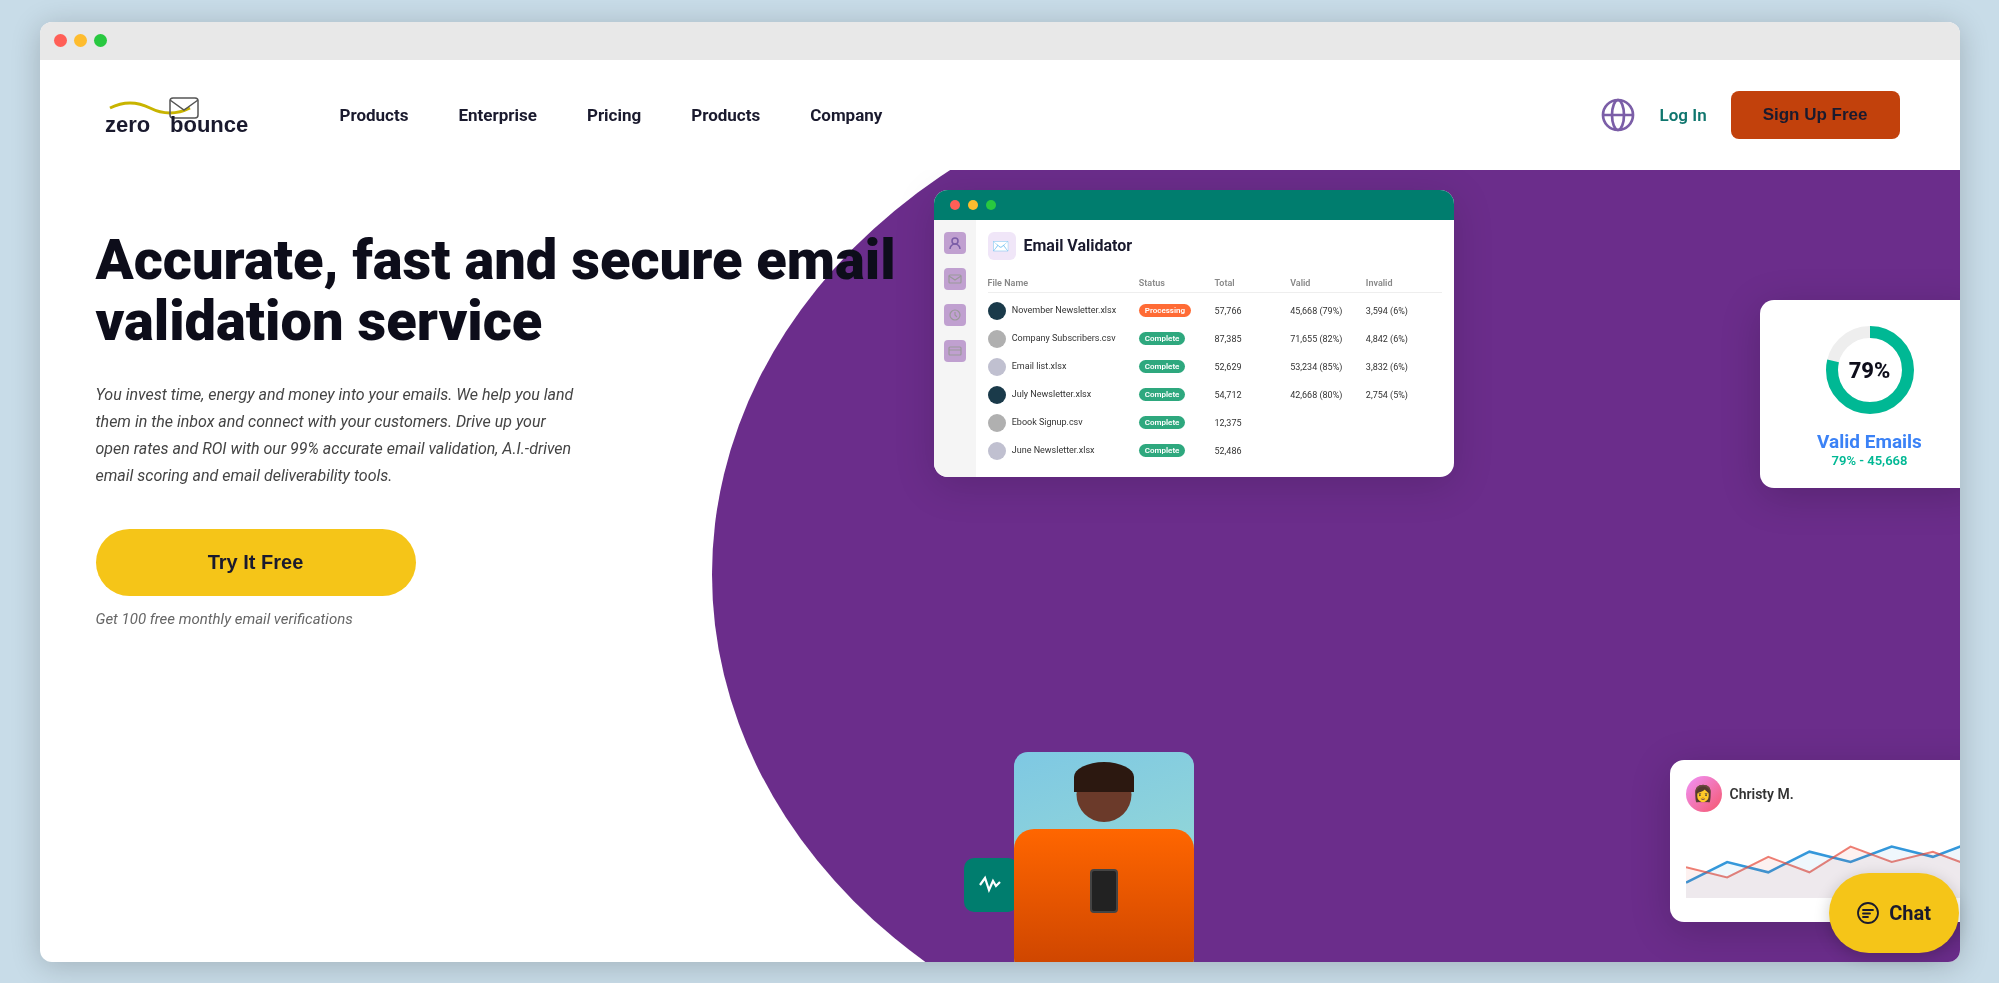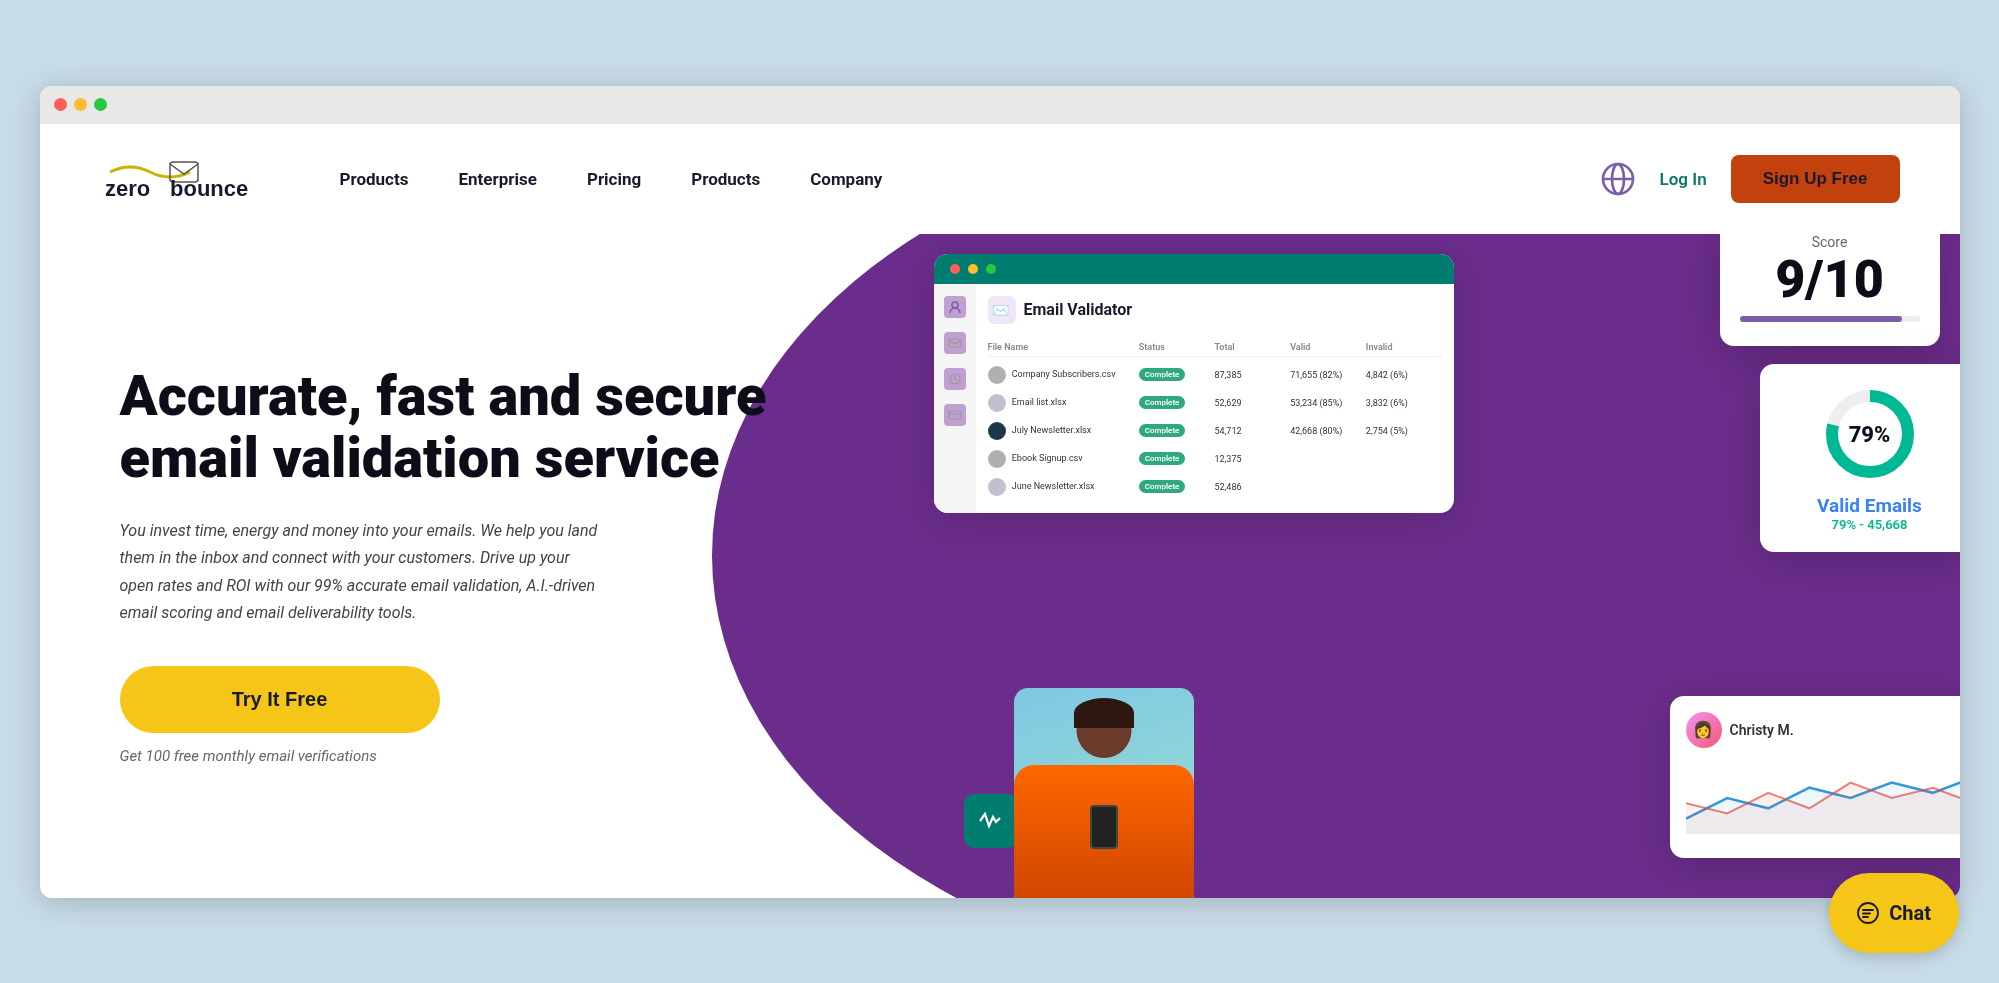--- a/index.html
+++ b/index.html
@@ -9,21 +9,21 @@
       background: #c8dce8;
       display: flex;
       align-items: center;
       justify-content: center;
       min-height: 100vh;
       padding: 0;
     }
 
     .browser-window {
       width: 1920px;
-      height: 812px;
+      height: 940px;
       background: #fff;
       border-radius: 12px;
       overflow: hidden;
       box-shadow: 0 4px 30px rgba(0,0,0,0.2);
       display: flex;
       flex-direction: column;
     }
 
     .browser-titlebar {
       background: #e8e8e8;
@@ -139,24 +139,24 @@
       top: -110px;
       width: 65%;
       height: 130%;
       background: #6b2d8b;
       border-radius: 50% 0 0 50%;
       z-index: 0;
     }
 
     .hero-left {
       width: 45%;
-      padding: 60px 0 60px 80px;
+      padding: 60px 0 60px 56px;
       display: flex;
       flex-direction: column;
-      justify-content: center;
+      justify-content: flex-start;
       position: relative;
       z-index: 5;
     }
 
     .hero-heading {
       font-size: 56px;
       font-weight: 900;
       color: #0d0d1a;
       line-height: 1.1;
       margin-bottom: 28px;
@@ -609,20 +609,32 @@
               <div class="table-header">
                 <span class="th">File Name</span>
                 <span class="th">Status</span>
                 <span class="th">Total</span>
                 <span class="th">Valid</span>
                 <span class="th">Invalid</span>
               </div>
               <div id="table-rows-container">
                   <div class="table-row">
       <span class="td">
+        <span class="dot-avatar" style="background:#1a3a4a"></span>
+        November Newsletter.xlsx
+      </span>
+      <span class="td">
+        <span class="status-badge status-processing">Processing</span>
+      </span>
+      <span class="td">57,766</span>
+      <span class="td">45,668 (79%)</span>
+      <span class="td">3,594 (6%)</span>
+    </div>
+                  <div class="table-row">
+      <span class="td">
         <span class="dot-avatar" style="background:#b0b0b0"></span>
         Company Subscribers.csv
       </span>
       <span class="td">
         <span class="status-badge status-complete">Complete</span>
       </span>
       <span class="td">87,385</span>
       <span class="td">71,655 (82%)</span>
       <span class="td">4,842 (6%)</span>
     </div>
@@ -672,27 +684,20 @@
       </span>
       <span class="td">52,486</span>
       <span class="td"></span>
       <span class="td"></span>
     </div>
                 </div>
             </div>
           </div>
         </div>
 
-        <div class="score-card">
-          <div class="score-label">Score</div>
-          <div class="score-value">9/10</div>
-          <div class="score-bar">
-            <div class="score-bar-fill"></div>
-          </div>
-        </div>
 
         <div class="donut-card">
           <div class="donut-wrap">
             <svg width="100" height="100" viewBox="0 0 100 100">
               <circle cx="50" cy="50" r="38" fill="none" stroke="#eee" stroke-width="12"></circle>
               <circle cx="50" cy="50" r="38" fill="none" stroke="#00b894" stroke-width="12" stroke-dasharray="188 55" stroke-dashoffset="0" transform="rotate(-90 50 50)"></circle>
             </svg>
             <div class="donut-percent">79%</div>
           </div>
           <div class="valid-emails-label">Valid Emails</div>

